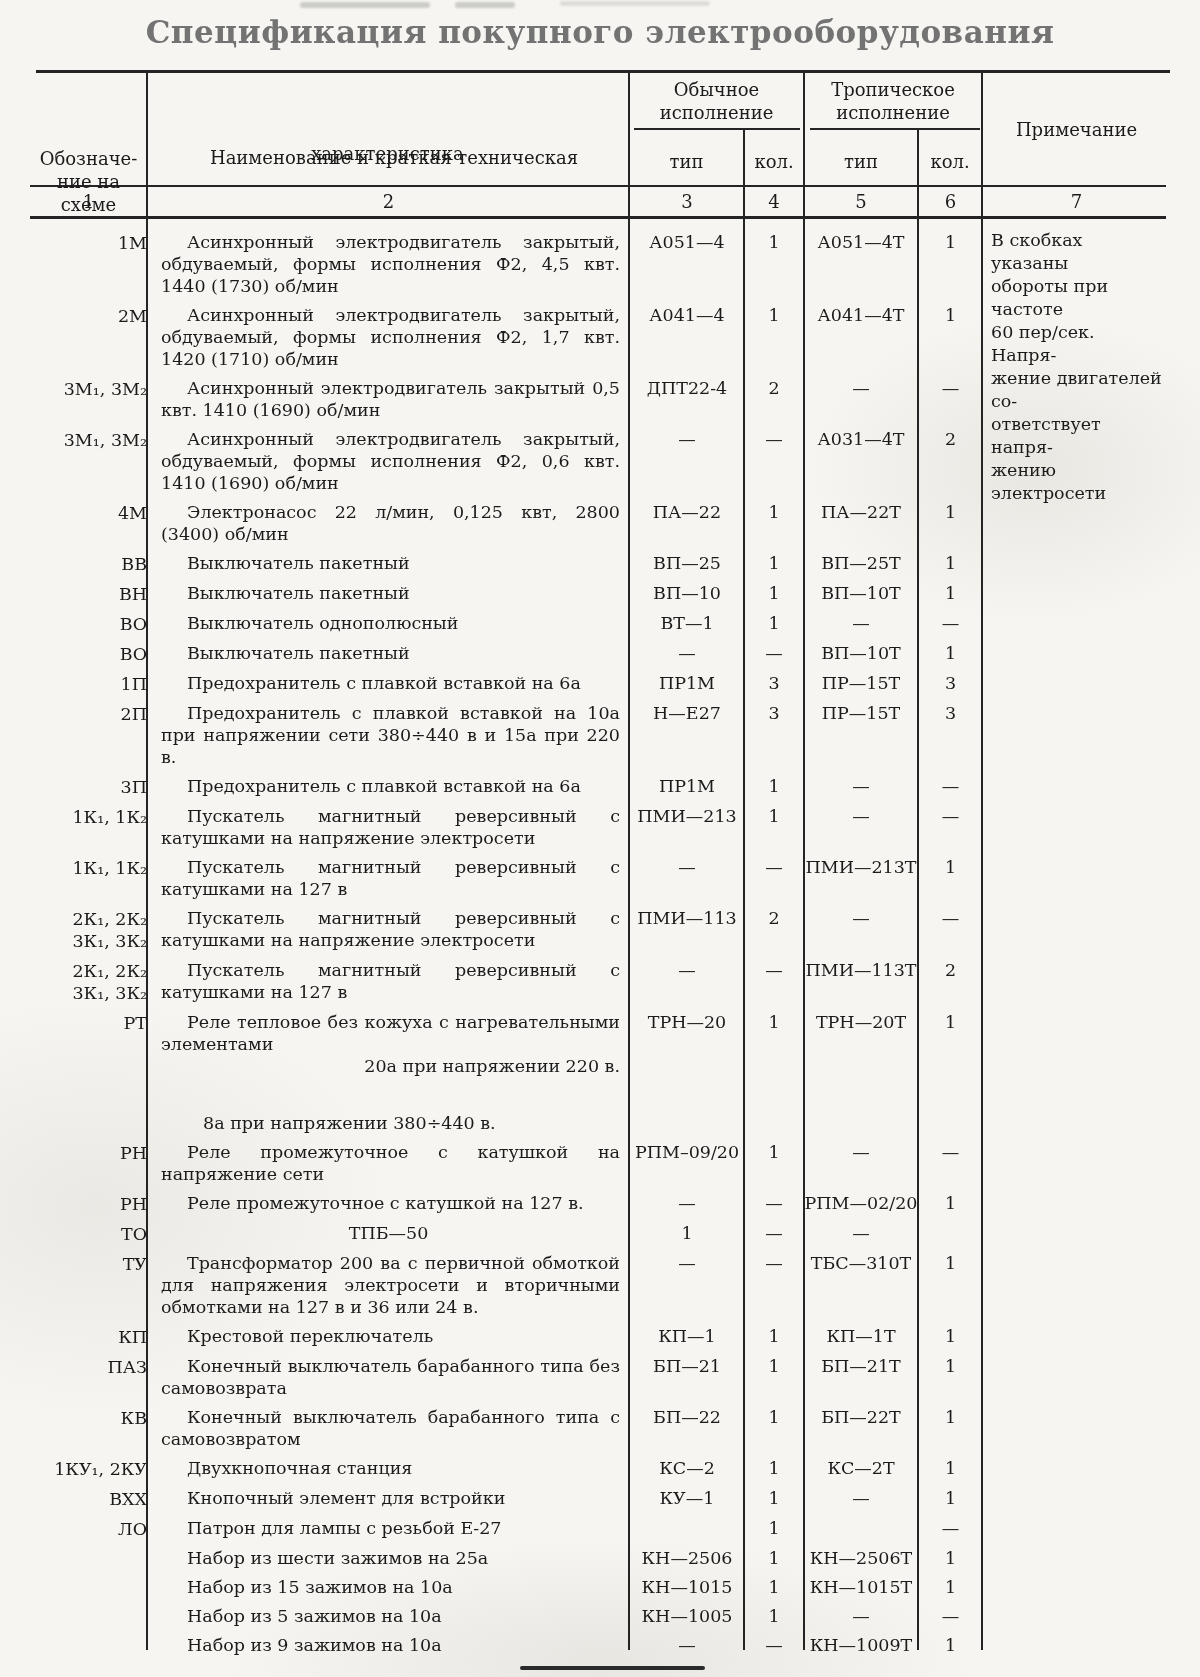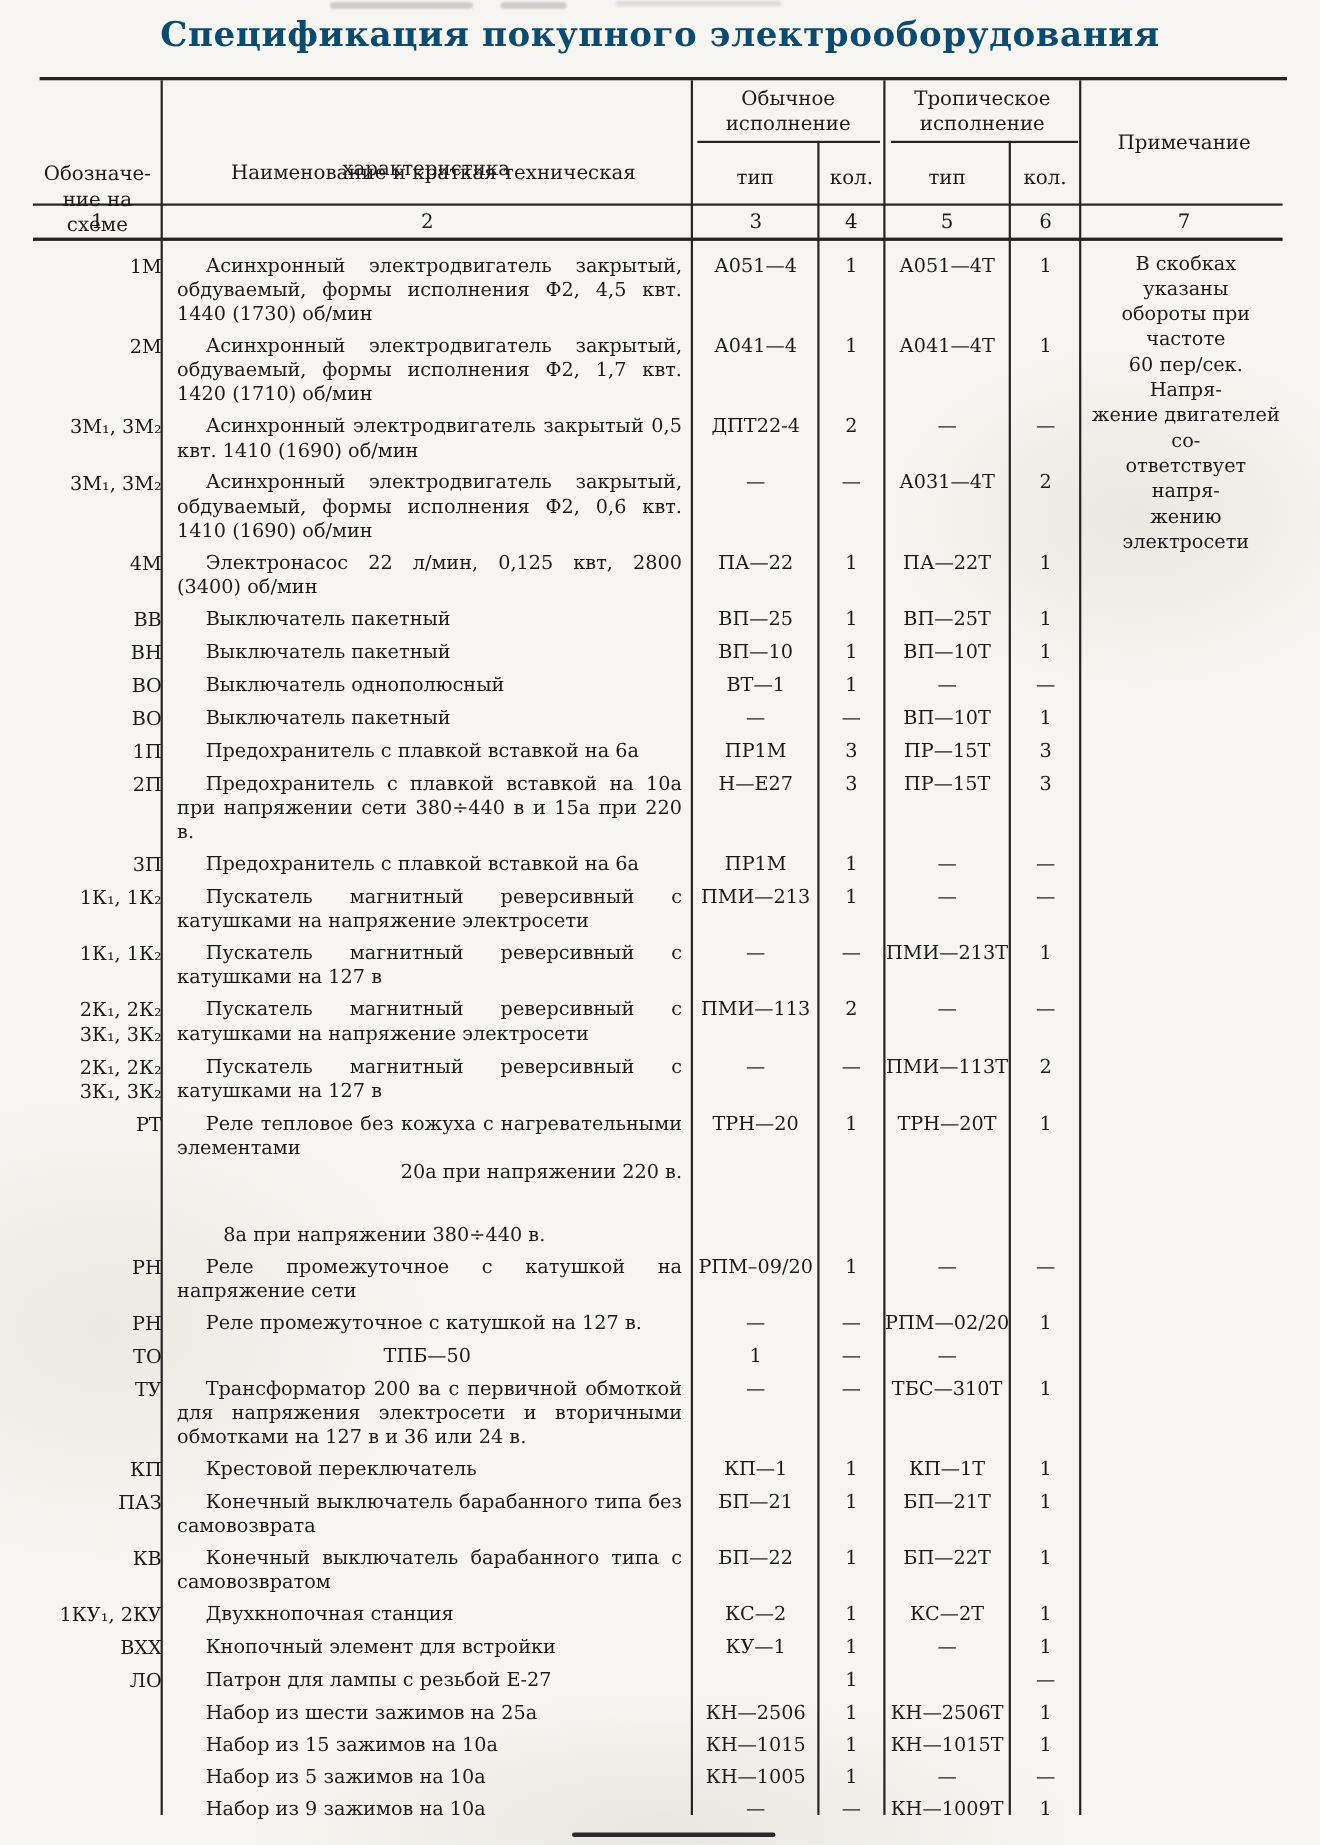--- a/index.html
+++ b/index.html
@@ -9,21 +9,21 @@
     color:#1b1b1b;
     background:
       radial-gradient(ellipse 320px 220px at 86% 28%, rgba(200,198,190,0.30), transparent 70%),
       radial-gradient(ellipse 420px 300px at 8% 72%, rgba(203,201,194,0.28), transparent 70%),
       radial-gradient(ellipse 500px 160px at 50% 99%, rgba(198,196,189,0.30), transparent 75%),
       #f6f5f1;
   }
   .title {
     position:absolute; top:14px; left:30px; width:1140px; margin:0;
     text-align:center; font-size:31px; font-weight:bold; letter-spacing:0.5px;
-    color:#0c4a6e;
+    color:#737373;
   }
   .table { position:absolute; left:30px; top:70px; width:1140px; height:1594px; }
 
   
   .hl { position:absolute; background:#242424; }
   .hl-top            { left:6px; right:0; top:0; height:3px; }
   .hl-under-normal   { left:604px; width:166px; top:58px; height:2px; }
   .hl-under-tropical { left:780px; width:170px; top:58px; height:2px; }
   .hl-above-numbers  { left:0; right:4px; top:115px; height:2px; }
   .hl-below-numbers  { left:0; right:4px; top:146px; height:3px; }
@@ -62,21 +62,21 @@
   }
   .c1 { text-align:right; white-space:pre-line; padding-top:1px; }
   .c2 { padding:0 10px 0 14px; box-sizing:border-box; }
   .desc { text-indent:26px; text-align:justify; }
   .extra-0 { padding-left:34px;text-align:right; }
   .extra-1 { padding-left:42px;margin-top:35px; }
   .c3,.c4,.c5,.c6 { text-align:center; }
   .c7 { position:relative; }
   .note-block {
     position:absolute; top:-2px; left:8px; width:174px;
-    white-space:pre-line; font-size:17.5px; line-height:23px; text-align:center;
+    white-space:pre-line; font-size:17.5px; line-height:23px; text-align:left;
   }
 
   
   .smudge { position:absolute; background:rgba(110,110,110,0.30); border-radius:3px; filter:blur(1px); }
   .smudge-a { top:2px; left:300px; width:130px; height:6px; }
   .smudge-b { top:2px; left:455px; width:60px;  height:6px; }
   .smudge-c { top:1px; left:560px; width:150px; height:5px; opacity:.6; }
   .artifact-bottom { position:absolute; top:1666px; left:520px; width:185px; height:4px; background:#2a2a2a; border-radius:2px; }
 </style>
 </head>

